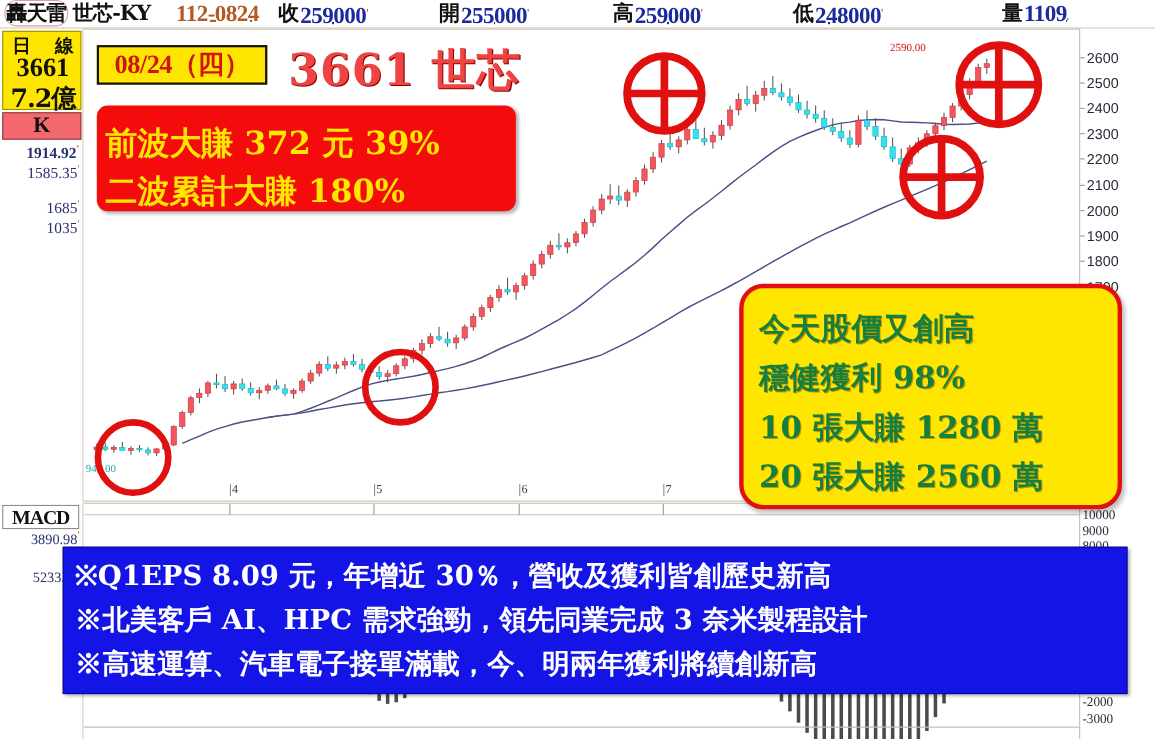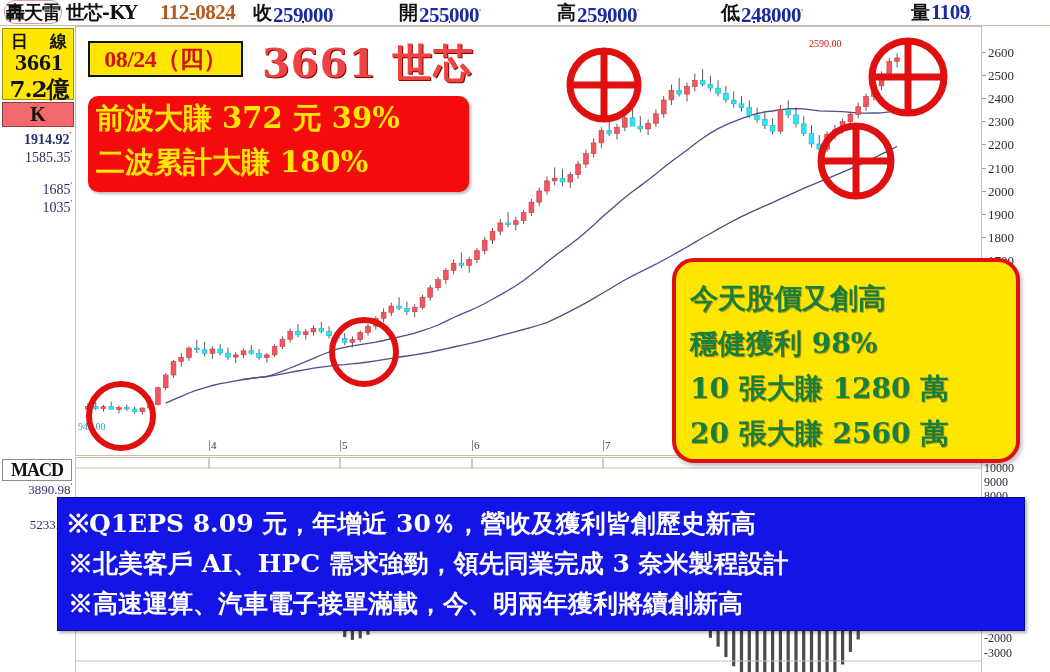--- a/index.html
+++ b/index.html
@@ -156,21 +156,21 @@
     border-left: 1px solid #c9bfae;
   }
   #rightaxis-macd {
     position: absolute; left: 981px; top: 457px;
     width: 69px; height: 215px;
     background: #ffffff;
     border-left: 1px solid #c9bfae;
   }
   .ax-lbl {
     position: absolute; left: 6px;
-    font-family: Liberation Serif, serif;
+    font-family: Liberation Sans, sans-serif;
     font-size: 13px; color: #2a2a3a;
     white-space: nowrap;
   }
   .ax-lbl-m {
     position: absolute; left: 2px;
     font-family: "Liberation Serif", serif;
     font-size: 12px; color: #2a2a3a;
     white-space: nowrap;
   }
 
@@ -203,21 +203,21 @@
     white-space: nowrap;
   }
 
   
   #redbox {
     position: absolute; left: 88px; top: 96px;
     width: 381px; height: 96px;
     background: #f40c0c;
     border-radius: 10px;
     box-shadow: 2px 2px 3px rgba(0,0,0,0.28);
-    padding: 0 0 0 8px;
+    padding: 12px 0 0 8px;
   }
   #redbox div {
     font-family: "DejaVu Serif", serif;
     font-weight: bold; font-size: 29px; color: #ffe600;
     line-height: 44px; white-space: nowrap;
     letter-spacing: 0px;
   }
 
   
   #yellowbox {

